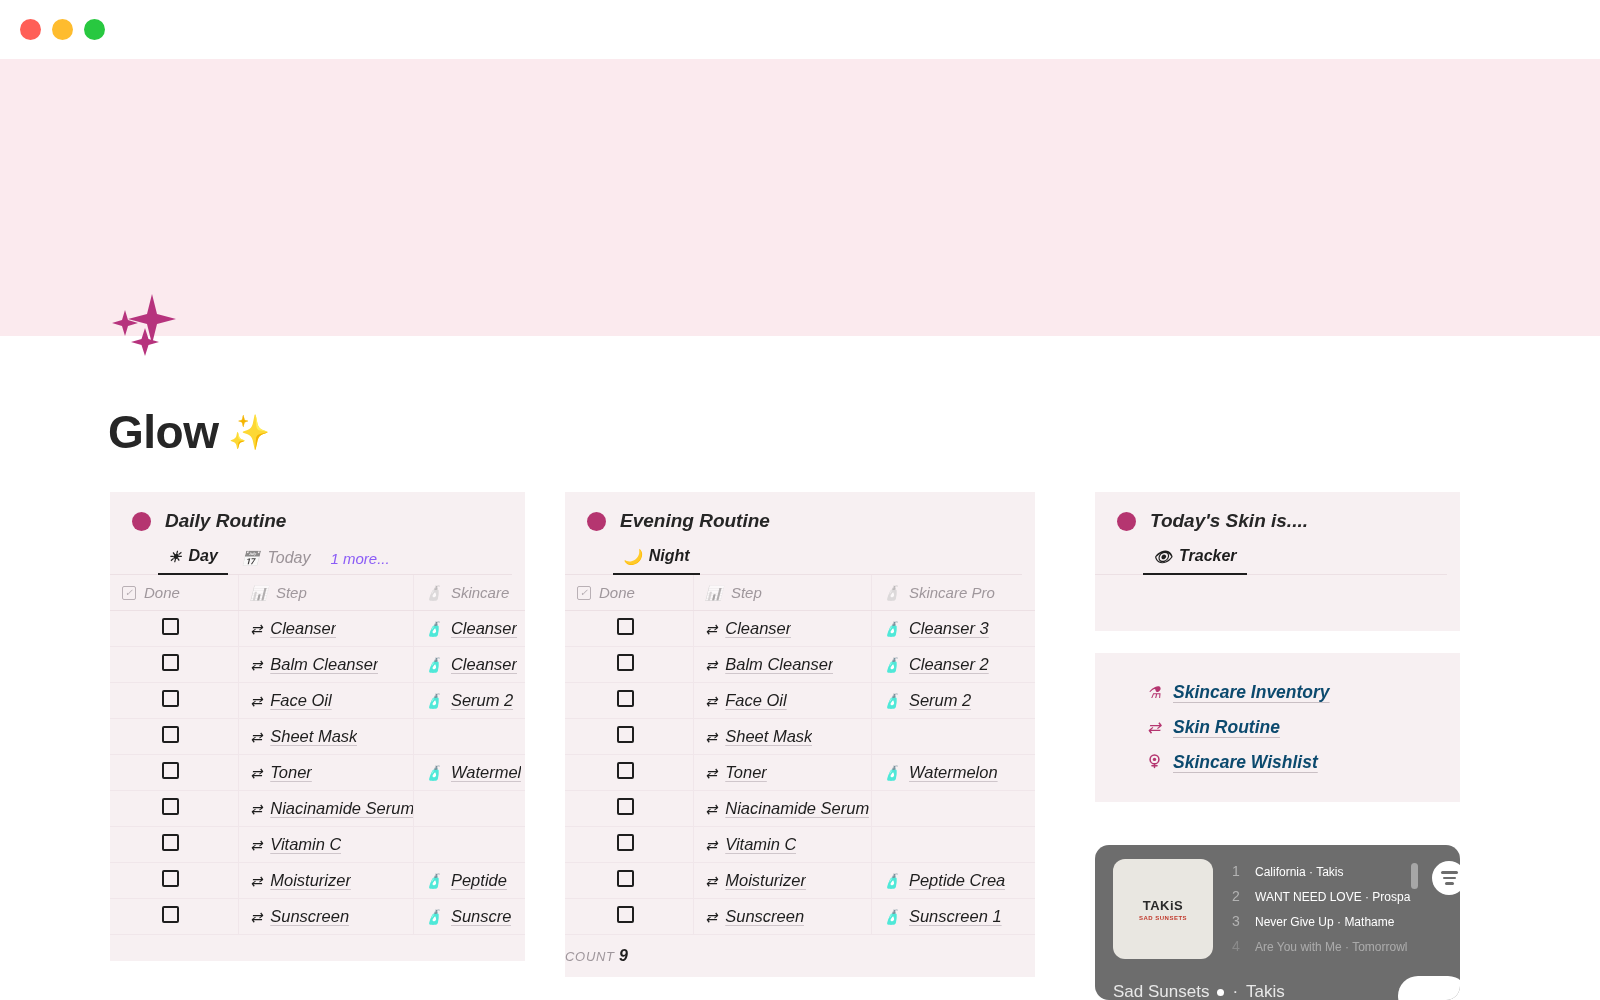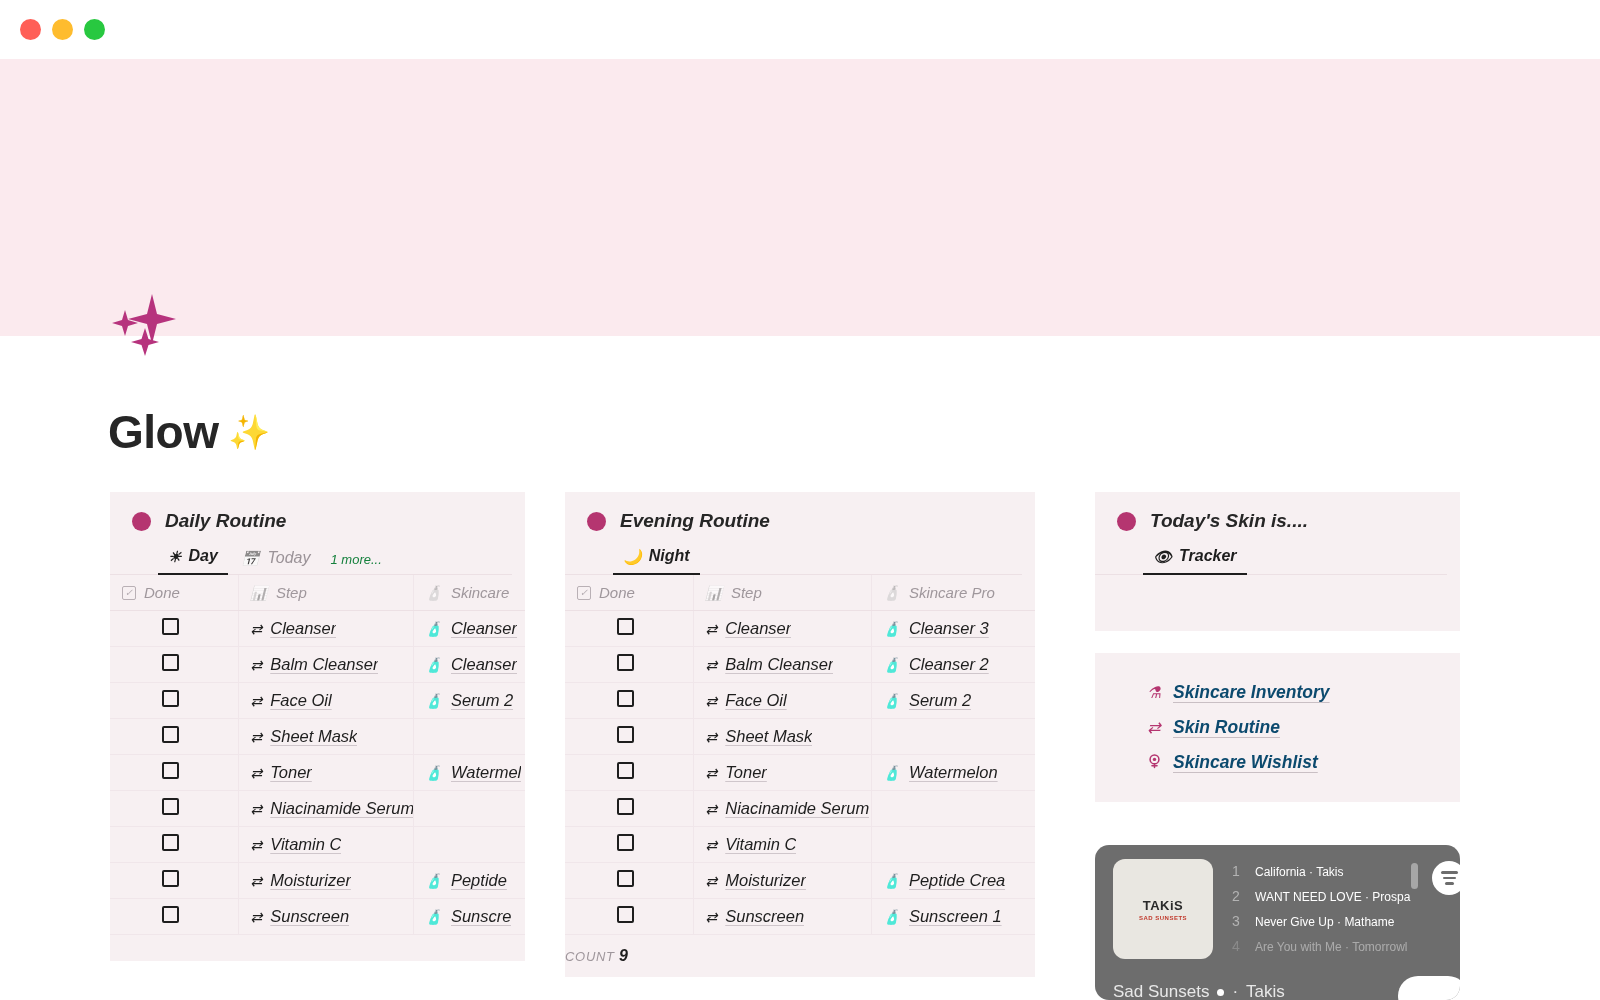--- a/index.html
+++ b/index.html
@@ -63,21 +63,21 @@
   
   .tabs { display: flex; align-items: flex-end; padding-left: 48px; gap: 4px; }
   .tab {
     display: flex; align-items: center; gap: 7px;
     padding: 5px 10px 8px 10px;
     font-size: 16px; color: #9b9398; white-space: nowrap;
   }
   .tab.active { color: #1e1e1e; font-weight: bold; border-bottom: 2.5px solid #1e1e1e; }
   .tab .tico { font-size: 15px; line-height: 1; filter: grayscale(1) opacity(.75); }
   .tab.active .tico { filter: none; }
-  .tab.more { color: #15803d; font-size: 13px; padding-left: 6px; }
+  .tab.more { color: #8b5cf6; font-size: 15px; padding-left: 6px; }
   .tabs-rule { height: 1px; background: #ece0e4; margin-top: -1px; }
 
   
   table { border-collapse: collapse; table-layout: fixed; }
   .tbl-left  { width: 610px; }
   .tbl-mid   { width: 620px; }
   thead th {
     font-size: 15px; font-weight: normal; color: #9f979c;
     text-align: left; padding: 9px 0 9px 0; border-bottom: 1px solid #ece0e4;
   }

